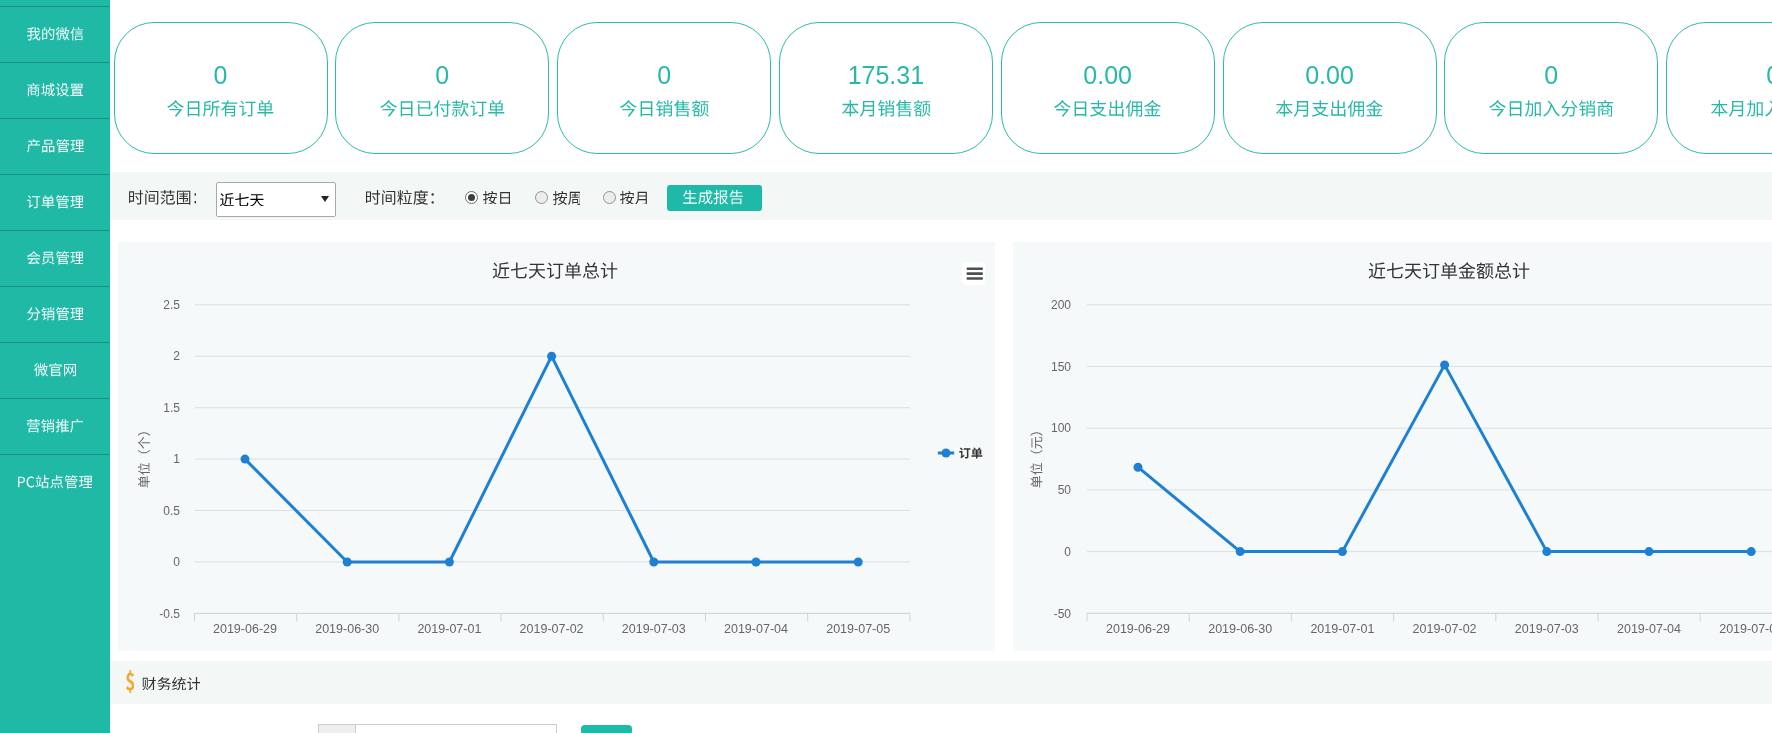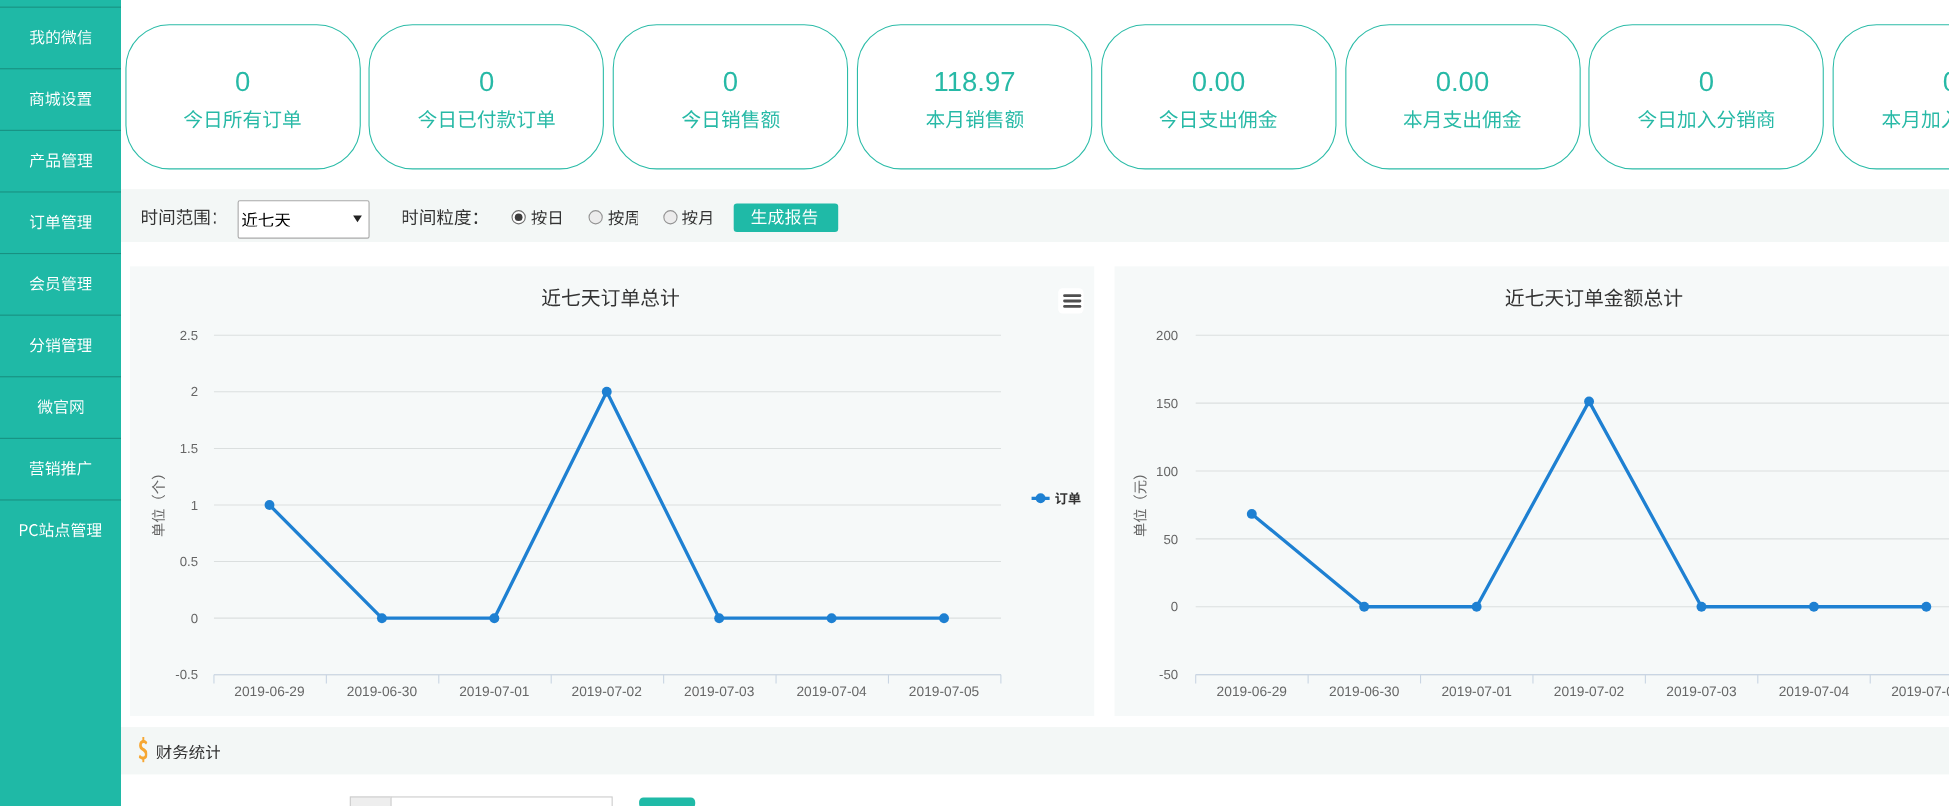--- a/index.html
+++ b/index.html
@@ -58,21 +58,21 @@
 <svg style="position:absolute;left:380.1px;top:100.1px;" width="124.5" height="16.7" viewBox="0.63 -15.25 124.45 16.74">
     <path d="M7 -9.6C8.2 -8.7 9.7 -7.4 10.4 -6.6L11.4 -7.6C10.7 -8.4 9.1 -9.6 7.9 -10.4ZM2.9 -6.3V-4.9H13C11.7 -3.2 9.8 -0.9 8.3 0.9L9.7 1.5C11.6 -0.8 14 -3.8 15.5 -5.8L14.4 -6.3L14.2 -6.3ZM8.9 -15.2C7.1 -12.5 3.9 -10 0.6 -8.5C1 -8.2 1.4 -7.7 1.7 -7.3C4.4 -8.7 7.1 -10.8 9.1 -13.1C11 -10.9 13.9 -8.7 16.3 -7.5C16.6 -7.8 17 -8.4 17.4 -8.7C14.8 -9.8 11.7 -12 9.9 -14.1L10.2 -14.6ZM22.6 -6.3H31.5V-1.3H22.6ZM22.6 -7.7V-12.5H31.5V-7.7ZM21.2 -13.9V1.2H22.6V0.1H31.5V1.2H33V-13.9ZM37.7 -14V-12.7H49.4V-7.9H40V-10.9H38.6V-1.8C38.6 0.4 39.5 0.9 42.5 0.9C43.1 0.9 48.5 0.9 49.2 0.9C52.2 0.9 52.8 -0.1 53.1 -3.4C52.7 -3.4 52.1 -3.7 51.8 -3.9C51.5 -1 51.2 -0.4 49.2 -0.4C48 -0.4 43.3 -0.4 42.4 -0.4C40.4 -0.4 40 -0.7 40 -1.8V-6.6H49.4V-5.7H50.9V-14ZM61.3 -7.3C62.3 -5.9 63.4 -3.9 64 -2.8L65.2 -3.5C64.7 -4.6 63.5 -6.5 62.5 -7.9ZM67.5 -14.9V-11.1H60.2V-9.8H67.5V-0.4C67.5 0 67.4 0.1 66.9 0.1C66.5 0.2 65 0.2 63.5 0.1C63.7 0.5 64 1.1 64 1.5C66 1.5 67.2 1.5 67.9 1.2C68.6 1 68.9 0.6 68.9 -0.4V-9.8H71.2V-11.1H68.9V-14.9ZM59.3 -15C58.2 -12.2 56.5 -9.4 54.7 -7.7C54.9 -7.4 55.4 -6.7 55.5 -6.3C56.1 -7 56.8 -7.7 57.3 -8.5V1.4H58.7V-10.6C59.4 -11.9 60.1 -13.2 60.6 -14.6ZM74.2 -3.9C73.8 -2.7 73.2 -1.3 72.6 -0.3C72.9 -0.2 73.4 0.1 73.7 0.2C74.2 -0.8 74.9 -2.3 75.4 -3.7ZM78.8 -3.5C79.3 -2.6 79.8 -1.3 80.1 -0.6L81.2 -1.1C80.9 -1.8 80.3 -3 79.8 -3.9ZM84.2 -9.3V-8.4C84.2 -6 83.9 -2.3 80.7 0.6C81.1 0.8 81.5 1.2 81.8 1.5C83.6 -0.2 84.5 -2.1 85 -3.9C85.7 -1.5 86.8 0.4 88.6 1.4C88.8 1.1 89.2 0.6 89.5 0.3C87.3 -0.8 86.1 -3.6 85.4 -6.7C85.4 -7.3 85.5 -7.9 85.5 -8.4V-9.3ZM76.4 -15.1V-13.4H72.9V-12.3H76.4V-10.7H73.3V-9.6H80.9V-10.7H77.7V-12.3H81.2V-13.4H77.7V-15.1ZM72.7 -5.7V-4.6H76.5V0C76.5 0.2 76.4 0.2 76.2 0.2C76 0.3 75.4 0.3 74.6 0.2C74.8 0.6 75 1.1 75 1.4C76.1 1.4 76.7 1.4 77.2 1.2C77.6 1 77.7 0.6 77.7 0V-4.6H81.4V-5.7ZM82.8 -15.1C82.4 -12.3 81.8 -9.6 80.7 -7.8V-8.2H73.5V-7.1H80.7V-7.6C81 -7.4 81.5 -7.1 81.7 -6.9C82.3 -7.9 82.8 -9.2 83.2 -10.6H87.6C87.4 -9.4 87 -8.1 86.7 -7.3L87.8 -6.9C88.3 -8.1 88.8 -10 89.1 -11.6L88.2 -11.9L88 -11.9H83.6C83.8 -12.9 84 -13.9 84.1 -14.9ZM92.1 -13.9C93 -13 94.2 -11.7 94.8 -10.9L95.7 -11.8C95.2 -12.6 93.9 -13.9 93 -14.8ZM93.7 1C94 0.6 94.5 0.3 98.3 -2.4C98.2 -2.6 98 -3.2 97.9 -3.6L95.3 -1.9V-9.5H90.9V-8.2H94V-1.7C94 -0.9 93.3 -0.4 93 -0.1C93.2 0.1 93.6 0.7 93.7 1ZM97.1 -13.6V-12.3H102.7V-0.6C102.7 -0.2 102.5 -0.1 102.2 -0.1C101.8 -0.1 100.5 -0.1 99.1 -0.1C99.4 0.3 99.6 0.9 99.7 1.3C101.4 1.3 102.5 1.3 103.2 1.1C103.9 0.8 104.1 0.4 104.1 -0.5V-12.3H107.3V-13.6ZM112 -7.9H116.3V-5.9H112ZM117.6 -7.9H122.1V-5.9H117.6ZM112 -10.9H116.3V-8.9H112ZM117.6 -10.9H122.1V-8.9H117.6ZM120.8 -15C120.3 -14.1 119.6 -12.9 119 -12H114.6L115.3 -12.4C115 -13.1 114.1 -14.2 113.4 -15L112.2 -14.5C112.9 -13.8 113.6 -12.7 114 -12H110.7V-4.8H116.3V-3.1H109V-1.8H116.3V1.4H117.6V-1.8H125.1V-3.1H117.6V-4.8H123.5V-12H120.5C121 -12.8 121.7 -13.7 122.2 -14.6Z" fill="#27b9a6"></path>
   </svg>
 <div class="card" style="left:557.1px">
     <div class="cardnum">0</div>
   </div>
 <svg style="position:absolute;left:619.7px;top:100.1px;" width="88.9" height="16.8" viewBox="0.63 -15.25 88.87 16.76">
     <path d="M7 -9.6C8.2 -8.7 9.7 -7.4 10.4 -6.6L11.4 -7.6C10.7 -8.4 9.1 -9.6 7.9 -10.4ZM2.9 -6.3V-4.9H13C11.7 -3.2 9.8 -0.9 8.3 0.9L9.7 1.5C11.6 -0.8 14 -3.8 15.5 -5.8L14.4 -6.3L14.2 -6.3ZM8.9 -15.2C7.1 -12.5 3.9 -10 0.6 -8.5C1 -8.2 1.4 -7.7 1.7 -7.3C4.4 -8.7 7.1 -10.8 9.1 -13.1C11 -10.9 13.9 -8.7 16.3 -7.5C16.6 -7.8 17 -8.4 17.4 -8.7C14.8 -9.8 11.7 -12 9.9 -14.1L10.2 -14.6ZM22.6 -6.3H31.5V-1.3H22.6ZM22.6 -7.7V-12.5H31.5V-7.7ZM21.2 -13.9V1.2H22.6V0.1H31.5V1.2H33V-13.9ZM43.9 -14C44.6 -12.9 45.3 -11.5 45.6 -10.7L46.7 -11.2C46.4 -12.1 45.7 -13.5 44.9 -14.5ZM52 -14.6C51.5 -13.6 50.7 -12.1 50.1 -11.2L51.1 -10.7C51.8 -11.6 52.5 -12.9 53.2 -14.1ZM39.2 -15.1C38.7 -13.4 37.7 -11.8 36.7 -10.7C36.9 -10.5 37.2 -9.8 37.4 -9.5C37.9 -10.1 38.5 -10.9 39 -11.7H43.4V-13H39.7C39.9 -13.5 40.2 -14.1 40.4 -14.7ZM37.1 -6.2V-4.9H39.7V-1.4C39.7 -0.6 39.1 -0.1 38.8 0.1C39.1 0.3 39.4 0.9 39.5 1.2C39.8 0.9 40.2 0.6 43.3 -1.1C43.2 -1.3 43.1 -1.9 43 -2.2L41 -1.2V-4.9H43.5V-6.2H41V-8.6H43.1V-9.8H37.9V-8.6H39.7V-6.2ZM45.4 -5.6H51.4V-3.7H45.4ZM45.4 -6.8V-8.7H51.4V-6.8ZM47.8 -15.1V-10H44.1V1.4H45.4V-2.5H51.4V-0.3C51.4 -0 51.3 0.1 51 0.1C50.8 0.1 49.9 0.1 48.9 0.1C49 0.4 49.2 0.9 49.3 1.3C50.6 1.3 51.5 1.3 52 1C52.5 0.8 52.6 0.4 52.6 -0.3V-10L51.4 -10H49.1V-15.1ZM58.5 -15.2C57.6 -13.1 56.1 -11.1 54.6 -9.8C54.8 -9.6 55.4 -9.1 55.5 -8.8C56.1 -9.3 56.6 -9.9 57.1 -10.6V-4.6H58.5V-5.3H70.2V-6.4H64.4V-7.7H69V-8.7H64.4V-9.9H69V-10.9H64.4V-12.1H69.8V-13.1H64.7C64.4 -13.8 64 -14.5 63.6 -15.1L62.4 -14.8C62.7 -14.3 63 -13.7 63.2 -13.1H58.9C59.2 -13.7 59.5 -14.2 59.8 -14.8ZM57.1 -4V1.5H58.5V0.6H67.8V1.5H69.2V-4ZM58.5 -0.5V-2.9H67.8V-0.5ZM63.1 -9.9V-8.7H58.5V-9.9ZM63.1 -10.9H58.5V-12.1H63.1ZM63.1 -7.7V-6.4H58.5V-7.7ZM84.5 -8.9C84.4 -3.3 84.2 -0.8 80.2 0.6C80.5 0.8 80.8 1.2 80.9 1.5C85.2 -0 85.6 -2.9 85.7 -8.9ZM85.3 -1.5C86.5 -0.6 88 0.6 88.7 1.4L89.5 0.4C88.7 -0.3 87.2 -1.5 86 -2.3ZM81.6 -11V-2.5H82.7V-9.9H87.3V-2.5H88.5V-11H85.1C85.3 -11.5 85.6 -12.2 85.8 -12.9H89.2V-14H81.3V-12.9H84.6C84.4 -12.2 84.2 -11.5 83.9 -11ZM75.9 -14.8C76.1 -14.4 76.4 -13.9 76.6 -13.4H73.1V-10.7H74.3V-12.3H79.7V-10.7H80.9V-13.4H78C77.7 -13.9 77.4 -14.6 77.1 -15.1ZM74.3 -4.2V1.3H75.5V0.7H78.6V1.3H79.9V-4.2ZM75.5 -0.4V-3.1H78.6V-0.4ZM74.7 -7.5 76 -6.8C75 -6.1 73.9 -5.5 72.7 -5.1C72.9 -4.9 73.2 -4.2 73.3 -3.9C74.6 -4.4 76 -5.2 77.2 -6.1C78.3 -5.5 79.4 -4.8 80.1 -4.3L81 -5.3C80.3 -5.7 79.2 -6.4 78.1 -7C79 -7.8 79.7 -8.9 80.3 -10L79.5 -10.5L79.3 -10.4H76.5C76.7 -10.8 76.9 -11.1 77.1 -11.5L75.8 -11.7C75.3 -10.5 74.3 -9 72.7 -8C73 -7.8 73.3 -7.4 73.5 -7.1C74.4 -7.8 75.2 -8.6 75.8 -9.4H78.6C78.2 -8.7 77.6 -8.1 77 -7.5L75.5 -8.3Z" fill="#27b9a6"></path>
   </svg>
 <div class="card" style="left:778.9px">
-    <div class="cardnum">118.97</div>
+    <div class="cardnum">175.31</div>
   </div>
 <svg style="position:absolute;left:841.5px;top:100.2px;" width="88.8" height="16.7" viewBox="0.67 -15.16 88.83 16.67">
     <path d="M8.3 -15.1V-11.3H1.2V-10H6.6C5.3 -6.9 3.1 -4 0.7 -2.5C1 -2.2 1.4 -1.8 1.7 -1.4C4.3 -3.2 6.6 -6.4 8 -10H8.3V-3.3H4.1V-1.9H8.3V1.4H9.7V-1.9H13.9V-3.3H9.7V-10H10C11.3 -6.4 13.6 -3.2 16.3 -1.5C16.6 -1.8 17 -2.4 17.4 -2.6C14.9 -4.1 12.6 -6.9 11.3 -10H16.9V-11.3H9.7V-15.1ZM21.7 -14.2V-8.6C21.7 -5.7 21.4 -2.1 18.5 0.5C18.8 0.7 19.4 1.2 19.5 1.5C21.3 -0.1 22.2 -2.1 22.7 -4.2H31.4V-0.6C31.4 -0.2 31.2 -0.1 30.8 -0C30.4 -0 28.9 0 27.4 -0.1C27.7 0.3 27.9 1 28 1.4C29.9 1.4 31.1 1.3 31.8 1.1C32.5 0.9 32.8 0.4 32.8 -0.6V-14.2ZM23.1 -12.9H31.4V-9.8H23.1ZM23.1 -8.5H31.4V-5.5H22.9C23 -6.6 23.1 -7.6 23.1 -8.5ZM43.9 -14C44.6 -12.9 45.3 -11.5 45.6 -10.7L46.7 -11.2C46.4 -12.1 45.7 -13.5 44.9 -14.5ZM52 -14.6C51.5 -13.6 50.7 -12.1 50.1 -11.2L51.1 -10.7C51.8 -11.6 52.5 -12.9 53.2 -14.1ZM39.2 -15.1C38.7 -13.4 37.7 -11.8 36.7 -10.7C36.9 -10.5 37.2 -9.8 37.4 -9.5C37.9 -10.1 38.5 -10.9 39 -11.7H43.4V-13H39.7C39.9 -13.5 40.2 -14.1 40.4 -14.7ZM37.1 -6.2V-4.9H39.7V-1.4C39.7 -0.6 39.1 -0.1 38.8 0.1C39.1 0.3 39.4 0.9 39.5 1.2C39.8 0.9 40.2 0.6 43.3 -1.1C43.2 -1.3 43.1 -1.9 43 -2.2L41 -1.2V-4.9H43.5V-6.2H41V-8.6H43.1V-9.8H37.9V-8.6H39.7V-6.2ZM45.4 -5.6H51.4V-3.7H45.4ZM45.4 -6.8V-8.7H51.4V-6.8ZM47.8 -15.1V-10H44.1V1.4H45.4V-2.5H51.4V-0.3C51.4 -0 51.3 0.1 51 0.1C50.8 0.1 49.9 0.1 48.9 0.1C49 0.4 49.2 0.9 49.3 1.3C50.6 1.3 51.5 1.3 52 1C52.5 0.8 52.6 0.4 52.6 -0.3V-10L51.4 -10H49.1V-15.1ZM58.5 -15.2C57.6 -13.1 56.1 -11.1 54.6 -9.8C54.8 -9.6 55.4 -9.1 55.5 -8.8C56.1 -9.3 56.6 -9.9 57.1 -10.6V-4.6H58.5V-5.3H70.2V-6.4H64.4V-7.7H69V-8.7H64.4V-9.9H69V-10.9H64.4V-12.1H69.8V-13.1H64.7C64.4 -13.8 64 -14.5 63.6 -15.1L62.4 -14.8C62.7 -14.3 63 -13.7 63.2 -13.1H58.9C59.2 -13.7 59.5 -14.2 59.8 -14.8ZM57.1 -4V1.5H58.5V0.6H67.8V1.5H69.2V-4ZM58.5 -0.5V-2.9H67.8V-0.5ZM63.1 -9.9V-8.7H58.5V-9.9ZM63.1 -10.9H58.5V-12.1H63.1ZM63.1 -7.7V-6.4H58.5V-7.7ZM84.5 -8.9C84.4 -3.3 84.2 -0.8 80.2 0.6C80.5 0.8 80.8 1.2 80.9 1.5C85.2 -0 85.6 -2.9 85.7 -8.9ZM85.3 -1.5C86.5 -0.6 88 0.6 88.7 1.4L89.5 0.4C88.7 -0.3 87.2 -1.5 86 -2.3ZM81.6 -11V-2.5H82.7V-9.9H87.3V-2.5H88.5V-11H85.1C85.3 -11.5 85.6 -12.2 85.8 -12.9H89.2V-14H81.3V-12.9H84.6C84.4 -12.2 84.2 -11.5 83.9 -11ZM75.9 -14.8C76.1 -14.4 76.4 -13.9 76.6 -13.4H73.1V-10.7H74.3V-12.3H79.7V-10.7H80.9V-13.4H78C77.7 -13.9 77.4 -14.6 77.1 -15.1ZM74.3 -4.2V1.3H75.5V0.7H78.6V1.3H79.9V-4.2ZM75.5 -0.4V-3.1H78.6V-0.4ZM74.7 -7.5 76 -6.8C75 -6.1 73.9 -5.5 72.7 -5.1C72.9 -4.9 73.2 -4.2 73.3 -3.9C74.6 -4.4 76 -5.2 77.2 -6.1C78.3 -5.5 79.4 -4.8 80.1 -4.3L81 -5.3C80.3 -5.7 79.2 -6.4 78.1 -7C79 -7.8 79.7 -8.9 80.3 -10L79.5 -10.5L79.3 -10.4H76.5C76.7 -10.8 76.9 -11.1 77.1 -11.5L75.8 -11.7C75.3 -10.5 74.3 -9 72.7 -8C73 -7.8 73.3 -7.4 73.5 -7.1C74.4 -7.8 75.2 -8.6 75.8 -9.4H78.6C78.2 -8.7 77.6 -8.1 77 -7.5L75.5 -8.3Z" fill="#27b9a6"></path>
   </svg>
 <div class="card" style="left:1000.7px">
     <div class="cardnum">0.00</div>
   </div>
 <svg style="position:absolute;left:1054.3px;top:100.1px;" width="106.9" height="16.8" viewBox="0.63 -15.28 106.87 16.78">
     <path d="M7 -9.6C8.2 -8.7 9.7 -7.4 10.4 -6.6L11.4 -7.6C10.7 -8.4 9.1 -9.6 7.9 -10.4ZM2.9 -6.3V-4.9H13C11.7 -3.2 9.8 -0.9 8.3 0.9L9.7 1.5C11.6 -0.8 14 -3.8 15.5 -5.8L14.4 -6.3L14.2 -6.3ZM8.9 -15.2C7.1 -12.5 3.9 -10 0.6 -8.5C1 -8.2 1.4 -7.7 1.7 -7.3C4.4 -8.7 7.1 -10.8 9.1 -13.1C11 -10.9 13.9 -8.7 16.3 -7.5C16.6 -7.8 17 -8.4 17.4 -8.7C14.8 -9.8 11.7 -12 9.9 -14.1L10.2 -14.6ZM22.6 -6.3H31.5V-1.3H22.6ZM22.6 -7.7V-12.5H31.5V-7.7ZM21.2 -13.9V1.2H22.6V0.1H31.5V1.2H33V-13.9ZM44.3 -15.1V-12.4H37.4V-11H44.3V-8.2H38.2V-6.9H40.1L39.7 -6.8C40.7 -4.8 42.1 -3.2 43.8 -2C41.7 -0.9 39.2 -0.3 36.6 0.1C36.9 0.4 37.3 1.1 37.4 1.4C40.1 0.9 42.8 0.1 45 -1.1C47.1 0.1 49.6 0.9 52.5 1.3C52.7 1 53.1 0.4 53.4 0.1C50.7 -0.3 48.3 -1 46.4 -2C48.4 -3.4 50.1 -5.3 51.1 -7.7L50.2 -8.3L49.9 -8.2H45.7V-11H52.6V-12.4H45.7V-15.1ZM41.1 -6.9H49.1C48.2 -5.2 46.8 -3.8 45.1 -2.7C43.4 -3.8 42 -5.2 41.1 -6.9ZM55.9 -6.1V0.4H68.7V1.4H70.1V-6.1H68.7V-1H63.7V-7.3H69.4V-13.5H67.9V-8.6H63.7V-15.1H62.2V-8.6H58.1V-13.5H56.7V-7.3H62.2V-1H57.4V-6.1ZM78.5 -13.8V-7.3C78.5 -4.8 78.3 -1.6 76.6 0.6C76.9 0.8 77.5 1.2 77.7 1.5C78.9 -0.1 79.4 -2.2 79.6 -4.2H82.9V1.2H84.2V-4.2H87.5V-0.2C87.5 0.1 87.4 0.1 87.1 0.2C86.9 0.2 86.1 0.2 85.2 0.1C85.4 0.5 85.6 1.1 85.6 1.4C86.8 1.4 87.6 1.4 88.1 1.2C88.6 0.9 88.7 0.6 88.7 -0.2V-13.8ZM79.8 -12.5H82.9V-9.6H79.8ZM87.5 -12.5V-9.6H84.2V-12.5ZM79.8 -8.3H82.9V-5.4H79.7C79.8 -6.1 79.8 -6.7 79.8 -7.3ZM87.5 -8.3V-5.4H84.2V-8.3ZM76.8 -15C75.7 -12.3 74.1 -9.6 72.3 -7.9C72.5 -7.6 72.9 -6.9 73 -6.5C73.7 -7.2 74.3 -7.9 74.9 -8.8V1.4H76.2V-10.8C76.9 -12 77.5 -13.4 78 -14.7ZM93.6 -3.9C94.2 -2.9 95 -1.5 95.2 -0.6L96.4 -1.1C96.1 -2 95.4 -3.4 94.7 -4.4ZM103.2 -4.4C102.7 -3.4 101.9 -1.9 101.3 -1L102.3 -0.6C103 -1.4 103.8 -2.7 104.5 -3.9ZM99 -15.3C97.3 -12.6 93.9 -10.5 90.5 -9.4C90.9 -9.1 91.3 -8.5 91.5 -8.2C92.4 -8.5 93.4 -8.9 94.3 -9.5V-8.5H98.2V-6H92V-4.8H98.2V-0.3H91.2V0.9H106.8V-0.3H99.7V-4.8H106V-6H99.7V-8.5H103.6V-9.6C104.6 -9 105.6 -8.6 106.5 -8.2C106.8 -8.6 107.2 -9.1 107.5 -9.4C104.8 -10.3 101.6 -12.1 99.8 -14.1L100.2 -14.7ZM103.4 -9.7H94.8C96.4 -10.7 97.8 -11.8 99 -13.1C100.2 -11.9 101.8 -10.7 103.4 -9.7Z" fill="#27b9a6"></path>
   </svg>

